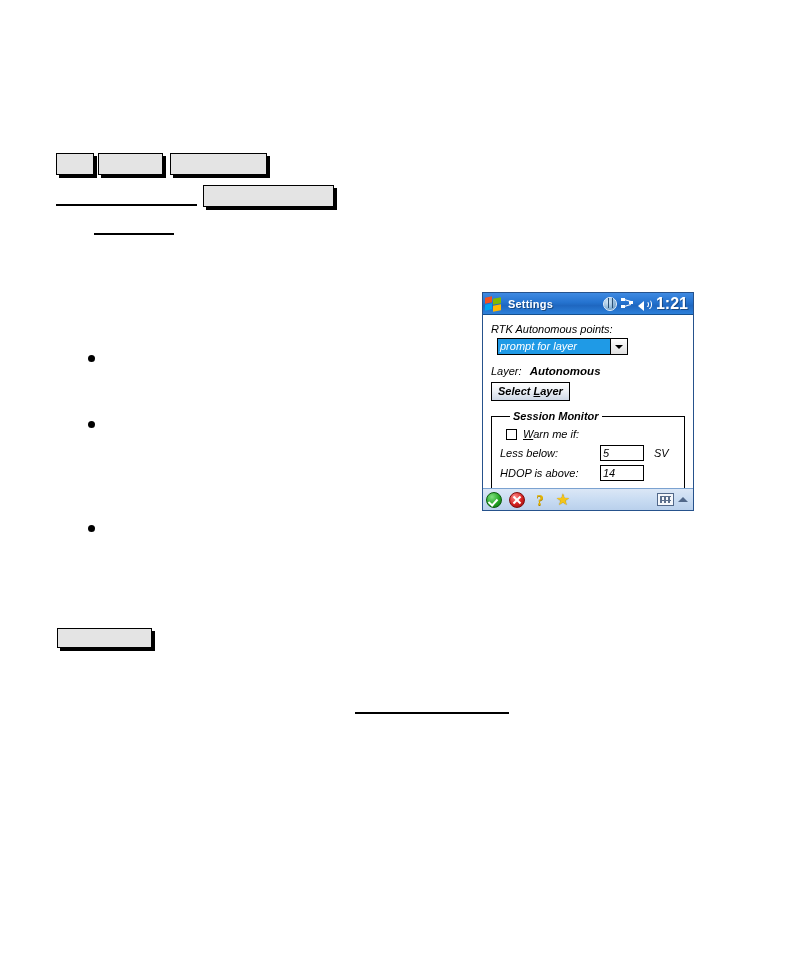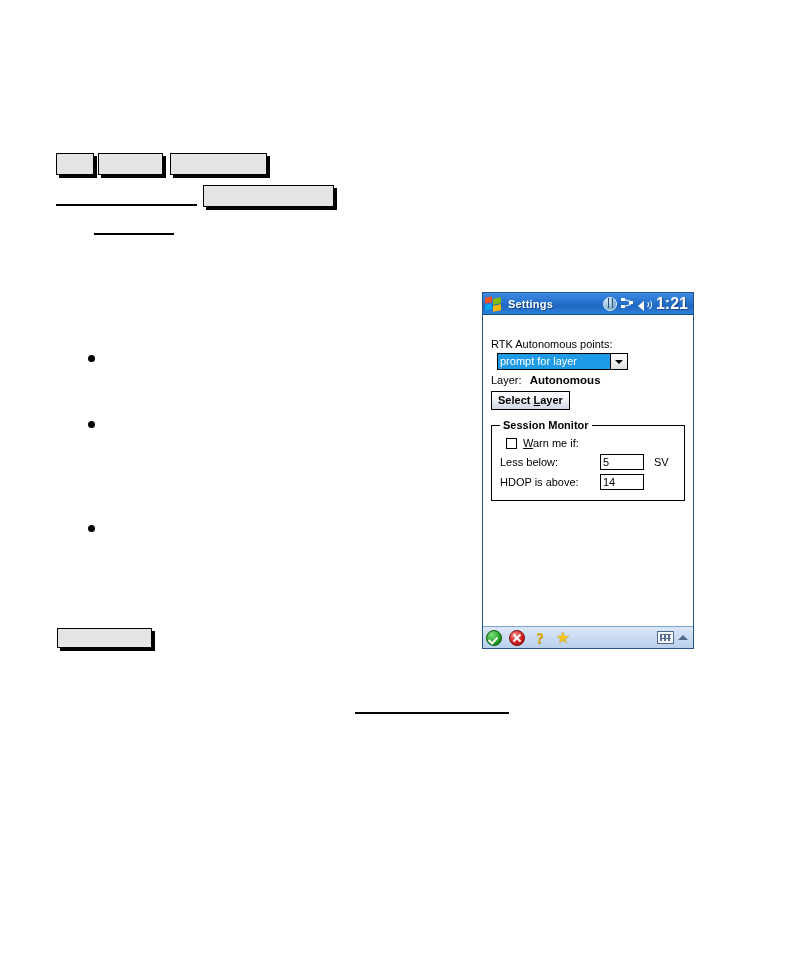--- a/index.html
+++ b/index.html
@@ -38,21 +38,21 @@
     border-radius: 50%;
     background: #000000;
   }
 
   
   .pda {
     position: absolute;
     left: 482px;
     top: 292px;
     width: 212px;
-    height: 357px;
+    height: 219px;
     box-sizing: border-box;
     border: 1px solid #26528c;
     background: #ffffff;
     font-size: 11px;
     color: #000000;
   }
 
   .titlebar {
     height: 21px;
     background: linear-gradient(to bottom, #3f8ae2 0%, #2573cf 45%, #1f67c0 60%, #2d80da 100%);
@@ -131,22 +131,23 @@
   .icon-speaker .w1 { left: 7px; top: 3px; width: 2px; height: 5px; }
   .icon-speaker .w2 { left: 9px; top: 1px; width: 3px; height: 9px; }
   .tb-time { font-size: 16px; font-weight: bold; padding-right: 2px; text-shadow: 1px 1px 0 rgba(0,0,0,.35); }
 
   .client {
     position: absolute;
     left: 0; right: 0;
     top: 22px;
     bottom: 46px;
     background: #ffffff;
-    padding: 22px 8px 0 8px;
-    box-sizing: border-box;
+    padding: 7px 8px 0 8px;
+    box-sizing: border-box;
+    font-style: italic;
   }
 
   .lbl { font-size: 11px; line-height: 14px; color: #000; }
 
   .combo {
     position: relative;
     margin: 2px 0 0 6px;
     width: 131px;
     height: 17px;
     border: 1px solid #000000;
@@ -174,21 +175,21 @@
   }
   .combo .arrow::after {
     content: "";
     position: absolute;
     left: 4px; top: 6px;
     border-left: 4px solid transparent;
     border-right: 4px solid transparent;
     border-top: 4px solid #000;
   }
 
-  .layer-row { margin-top: 4px; font-size: 11px; }
+  .layer-row { margin-top: 10px; font-size: 11px; }
   .layer-row .strong { font-weight: bold; font-size: 11.5px; margin-left: 5px; }
 
   .btn {
     display: inline-block;
     border: 1px solid #000000;
     background: linear-gradient(to bottom,#ffffff 0%, #eef1f6 45%, #cfd8e6 100%);
     font-size: 11px;
     font-weight: bold;
     padding: 2px 6px 3px 6px;
     box-sizing: border-box;
@@ -200,21 +201,21 @@
   fieldset.group {
     margin: 9px 0 0 0;
     padding: 5px 6px 6px 6px;
     border: 1px solid #000000;
     box-sizing: border-box;
   }
   fieldset.group > legend {
     font-size: 11px;
     font-weight: bold;
     padding: 0 3px;
-    margin-left: 2px;
+    margin-left: 12px;
   }
   .chk-row { display: flex; align-items: center; margin: 1px 0 5px 8px; }
   .chk {
     width: 11px; height: 11px;
     border: 1px solid #000;
     background: #ffffff;
     margin-right: 6px;
     flex: none;
     box-sizing: border-box;
   }

